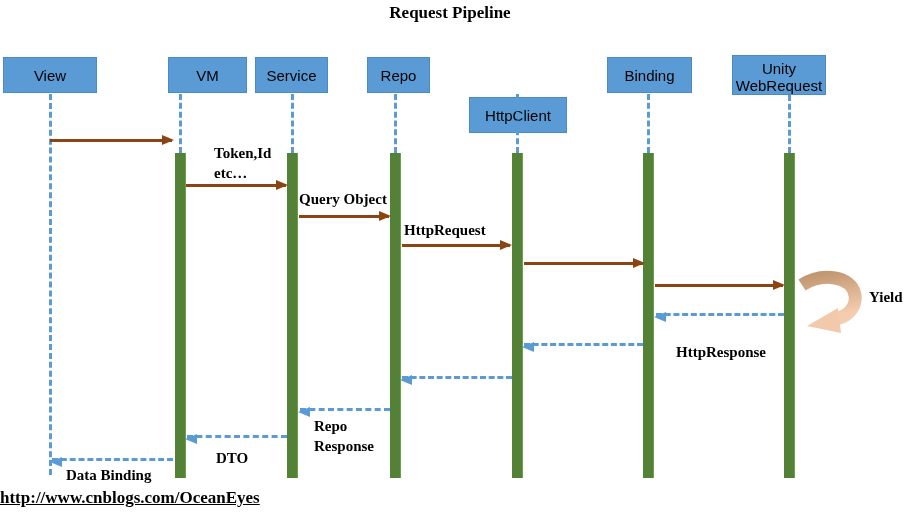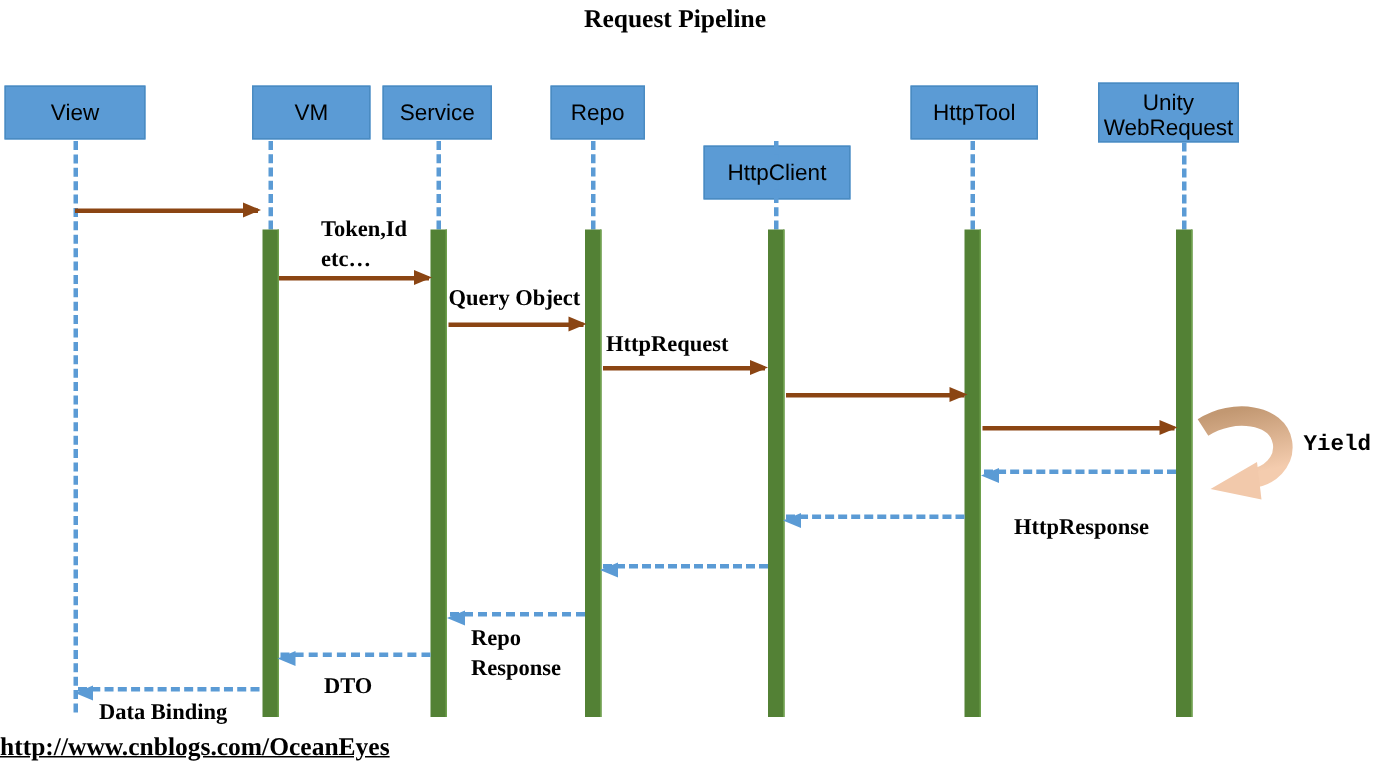--- a/index.html
+++ b/index.html
@@ -64,21 +64,21 @@
   <div class="actor" style="left:255px; top:57px; width:73px;">
       <span>Service</span>
     </div>
   <div class="actor" style="left:367px; top:57px; width:63px;">
       <span>Repo</span>
     </div>
   <div class="actor" style="left:469px; top:57px; width:98px;margin-top:40px;">
       <span>HttpClient</span>
     </div>
   <div class="actor" style="left:607px; top:57px; width:85px;">
-      <span>HttpTool</span>
+      <span>Binding</span>
     </div>
   <div class="actor" style="left:732px; top:55px; width:94px; height:40px;align-items:flex-end;">
       <span style="width:90px;">Unity WebRequest</span>
     </div>
 
   <div class="lifeline" style="left:49px;  top:94px; height:381px;"></div>
   <div class="lifeline" style="left:179px; top:94px; height:59px;"></div>
   <div class="lifeline" style="left:291px; top:94px; height:59px;"></div>
   <div class="lifeline" style="left:394px; top:94px; height:59px;"></div>
   <div class="lifeline" style="left:516px; top:94px; height:59px;"></div>
@@ -143,17 +143,17 @@
   <svg class="yield-svg" width="68" height="70" viewBox="0 0 68 70">
     <defs>
       <linearGradient id="yg" x1="0" y1="0" x2="0.25" y2="1">
         <stop offset="0" stop-color="#C29872"></stop>
         <stop offset="1" stop-color="#F4CCAE"></stop>
       </linearGradient>
     </defs>
     <path d="M6,16 C26,3 56,7 59,26 C61,39 50,49 38,50" fill="none" stroke="url(#yg)" stroke-width="13"></path>
     <polygon points="42,39 45,64 11,57" fill="#F2C9AB"></polygon>
   </svg>
-  <div class="msg-label" style="left:869px; top:287px;font-family:Liberation Mono, monospace;">Yield</div>
+  <div class="msg-label" style="left:869px; top:287px;">Yield</div>
 
   <div class="footer">http://www.cnblogs.com/OceanEyes</div>
 
 </div>
 
 </body></html>

